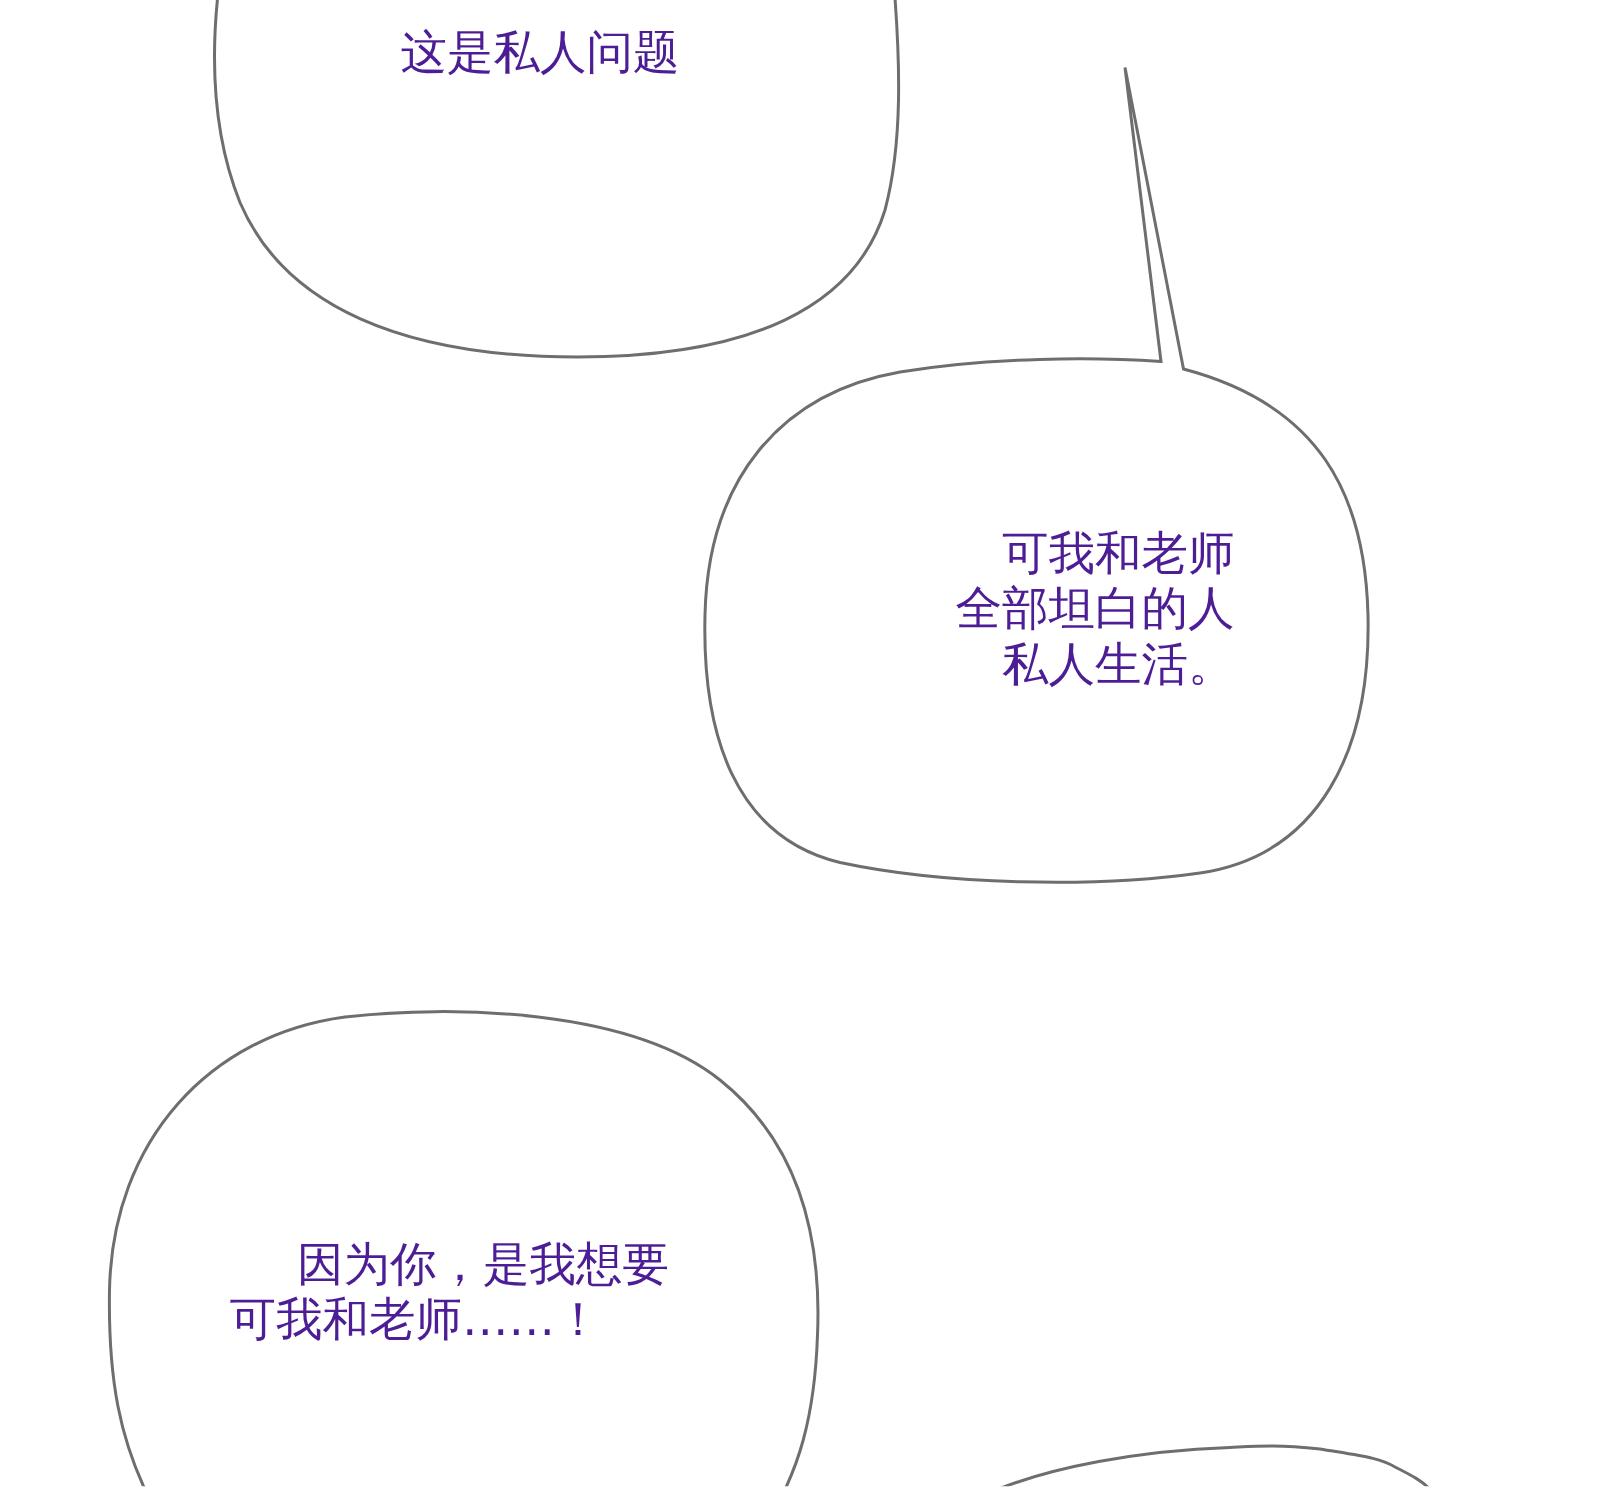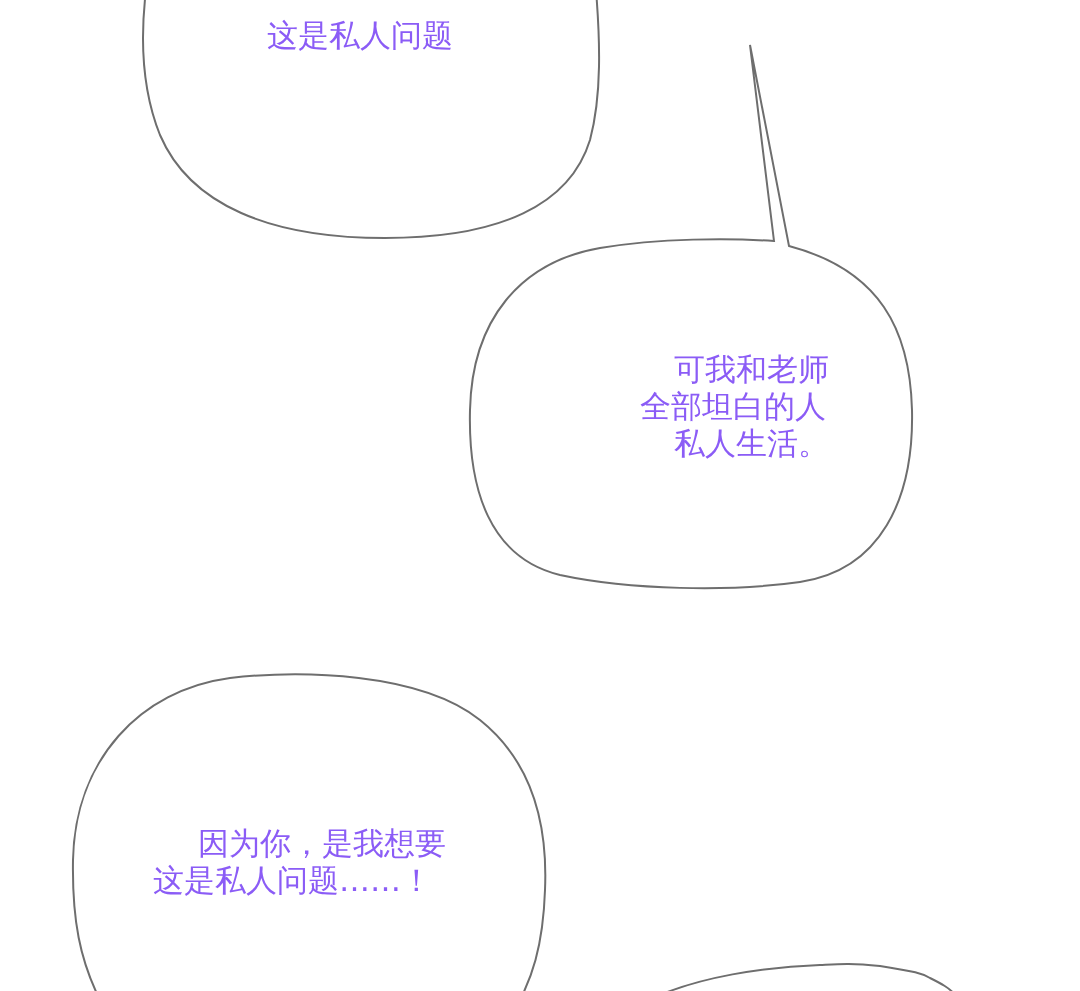--- a/index.html
+++ b/index.html
@@ -17,21 +17,21 @@
     svg.bubbles {
       position: absolute;
       left: 0;
       top: 0;
       width: 1080px;
       height: 991px;
     }
     .bubble-text {
       position: absolute;
       font-family: "DejaVu Sans", sans-serif;
-      color: #8b5cf6;
+      color: #4c1d95;
       font-size: 31px;
       line-height: 37px;
       white-space: nowrap;
       letter-spacing: 0px;
     }
     .line {
       display: block;
     }
   </style>
 </head>
@@ -67,23 +67,23 @@
          C 700 978, 760 967, 820 965
          C 840 964, 850 963, 880 966
          C 910 971, 920 972, 930 978
          C 940 983, 950 988, 955 995" fill="#ffffff" stroke="#6e6e6e" stroke-width="2"></path>
   </svg>
 
   <div class="bubble-text" style="left:205px; top:17px; text-align:center; width:310px;">
     <span class="line">这是私人问题</span>
   </div>
 
-  <div class="bubble-text" style="left:563px; top:351px; text-align:center; width:260px;margin-left:40px;">
+  <div class="bubble-text" style="left:563px; top:351px; text-align:right; width:260px;">
     <span class="line" style="padding-left:37px;">可我和老师</span>
     <span class="line">全部坦白的人</span>
     <span class="line" style="padding-left:37px;">私人生活。</span>
   </div>
 
   <div class="bubble-text" style="left:153px; top:825px; text-align:left; width:320px;">
     <span class="line" style="padding-left:18px;text-align:center;">因为你，是我想要</span>
-    <span class="line">这是私人问题……！</span>
+    <span class="line">可我和老师……！</span>
   </div>
 </div>
 
 </body></html>

